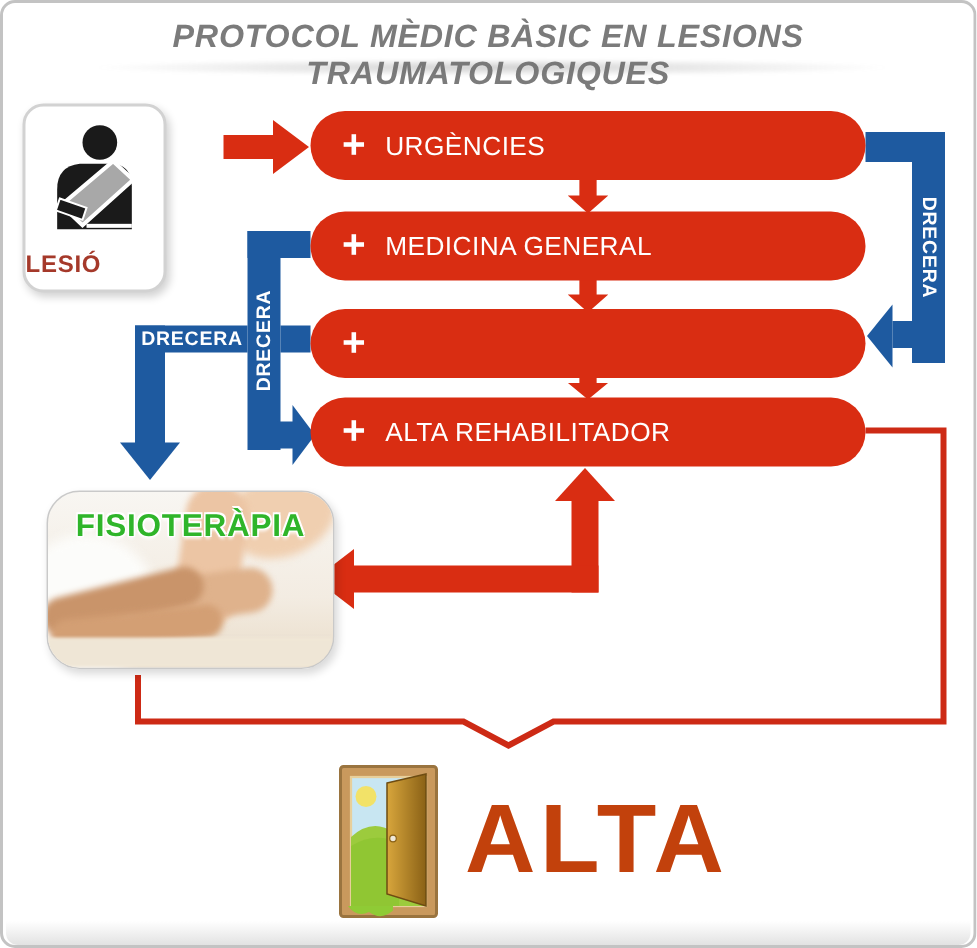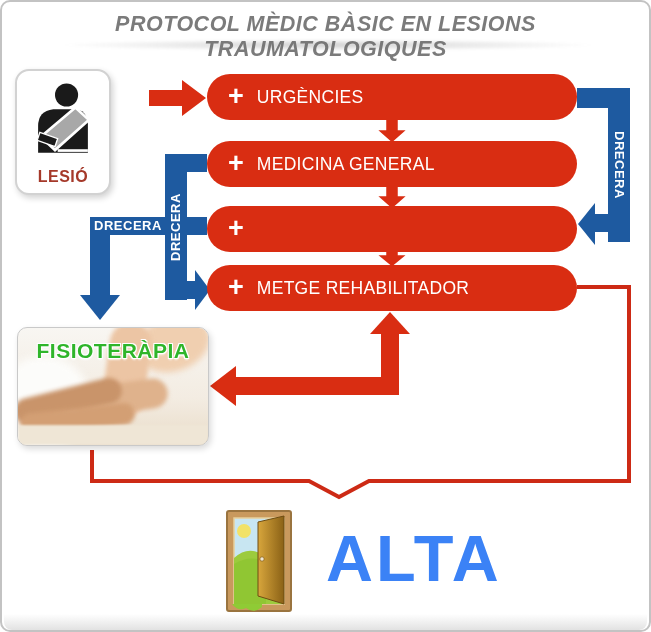--- a/index.html
+++ b/index.html
@@ -17,50 +17,50 @@
     font-size:21.5px;font-weight:bold;font-style:italic;color:#7b7b7b;
     letter-spacing:0.5px;}
   .title-shadow{position:absolute;left:58px;top:37px;width:536px;height:12px;
     background:radial-gradient(ellipse at center,rgba(110,110,110,.32),rgba(110,110,110,0) 70%);
     filter:blur(1px);}
   
   .lesio-card{position:absolute;left:13px;top:67px;width:92px;height:122px;
     background:#fff;border:2px solid #d2d2d2;border-radius:14px;
     box-shadow:2px 3px 6px rgba(0,0,0,.18);z-index:3;text-align:center;}
   .lesio-card svg{margin-top:9px;}
-  .lesio-label{position:absolute;left:0;bottom:7px;width:100%;text-align:center;
+  .lesio-label{position:absolute;left:0;bottom:7px;width:100%;text-align:left;
     font-size:16px;font-weight:bold;color:#a5392a;letter-spacing:0.5px;}
   
   .flow-box{position:absolute;left:205px;width:370px;height:46px;
     background:#d92d12;border-radius:23px;z-index:2;
     display:flex;align-items:center;padding-left:21px;box-sizing:border-box;color:#fff;}
   .flow-box .plus{font-size:27px;font-weight:bold;line-height:1;margin-right:13px;margin-top:-2px;}
   .flow-box .boxlabel{font-size:17.5px;font-weight:normal;letter-spacing:0.3px;}
   
   .connectors{position:absolute;left:0;top:0;z-index:1;}
   
   .drecera{position:absolute;color:#fff;font-size:13px;font-weight:bold;
     letter-spacing:0.5px;text-align:center;height:18px;line-height:18px;z-index:2;}
   .drecera-h{left:90px;top:215px;width:72px;}
   .drecera-vl{left:129px;top:216px;width:90px;transform:rotate(-90deg);}
   .drecera-vr{left:572px;top:154px;width:90px;transform:rotate(90deg);}
   
-  .fisio{position:absolute;left:15px;top:325px;width:190px;height:117px;
-    border:1px solid #c9c9c9;border-radius:10px;overflow:hidden;z-index:3;
+  .fisio{position:absolute;left:29px;top:325px;width:190px;height:117px;
+    border:1px solid #c9c9c9;border-radius:22px;overflow:hidden;z-index:3;
     background:linear-gradient(180deg,#f8f6f2 0%,#f3ece2 60%,#e9dcc8 100%);
     box-shadow:2px 3px 6px rgba(0,0,0,.15);}
   .fisio .shape{position:absolute;}
   .fisio-label{position:absolute;left:0;top:11px;width:100%;text-align:center;
     font-size:21px;font-weight:bold;color:#2fb52a;letter-spacing:0.5px;
     text-shadow:-1px -1px 0 #fff,1px -1px 0 #fff,-1px 1px 0 #fff,1px 1px 0 #fff,0 2px 2px rgba(255,255,255,.8);
     z-index:5;}
   
   .door{position:absolute;left:212px;top:502px;z-index:3;}
-  .alta-label{position:absolute;left:324px;top:512px;height:90px;line-height:90px;
-    font-size:65px;font-weight:bold;color:#3b82f6;letter-spacing:3px;z-index:3;}
+  .alta-label{position:absolute;left:308px;top:512px;height:90px;line-height:90px;
+    font-size:65px;font-weight:bold;color:#c2410c;letter-spacing:3px;z-index:3;}
 </style>
 </head>
 <body>
 
 <div class="canvas">
 
   <div class="title">PROTOCOL MÈDIC BÀSIC EN LESIONS TRAUMATOLOGIQUES</div>
   <div class="title-shadow"></div>
 
   <svg class="connectors" width="651" height="632">
@@ -110,21 +110,21 @@
   </div>
   <div class="flow-box" style="top:139px;">
     <span class="plus">+</span>
     <span class="boxlabel">MEDICINA GENERAL</span>
   </div>
   <div class="flow-box" style="top:204px;">
     <span class="plus">+</span>
   </div>
   <div class="flow-box" style="top:263px;">
     <span class="plus">+</span>
-    <span class="boxlabel">METGE REHABILITADOR</span>
+    <span class="boxlabel">ALTA REHABILITADOR</span>
   </div>
 
   <div class="drecera drecera-h">DRECERA</div>
   <div class="drecera drecera-vl">DRECERA</div>
   <div class="drecera drecera-vr">DRECERA</div>
 
   <div class="fisio">
     <div class="shape" style="left:-22px;top:28px;width:95px;height:95px;background:#fcfcfa;border-radius:50%;filter:blur(4px);"></div>
     <div class="shape" style="left:118px;top:-12px;width:75px;height:55px;background:#f0cfb0;border-radius:50%;transform:rotate(-20deg);filter:blur(3px);"></div>
     <div class="shape" style="left:88px;top:-6px;width:42px;height:96px;background:#ecc5a4;border-radius:22px;transform:rotate(8deg);filter:blur(2px);"></div>

